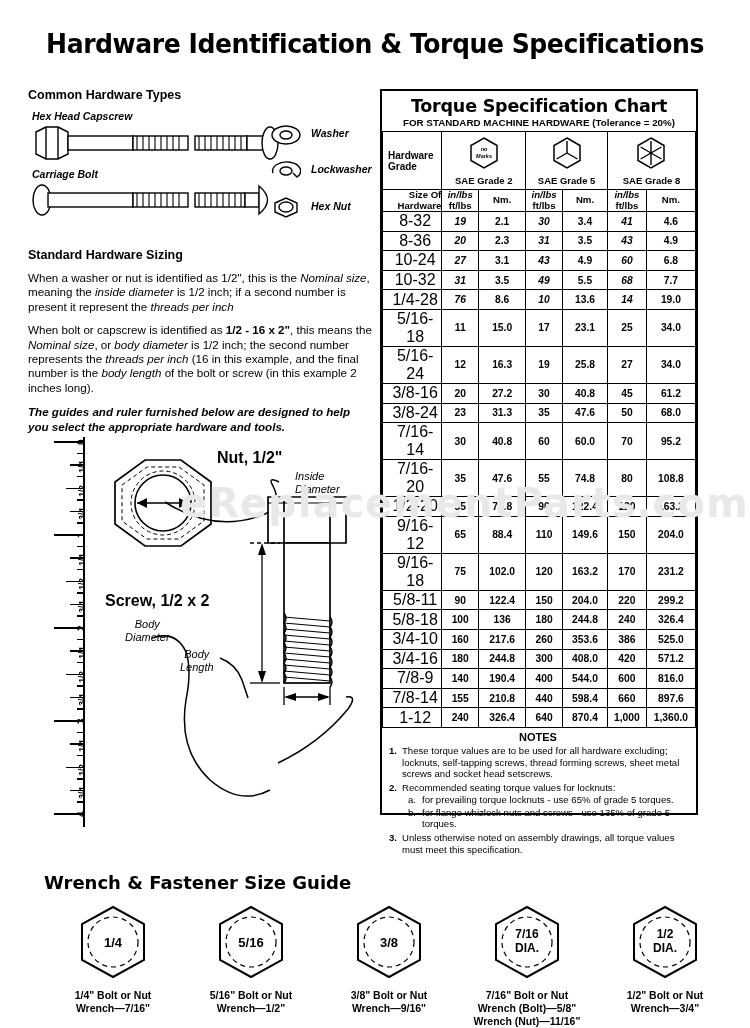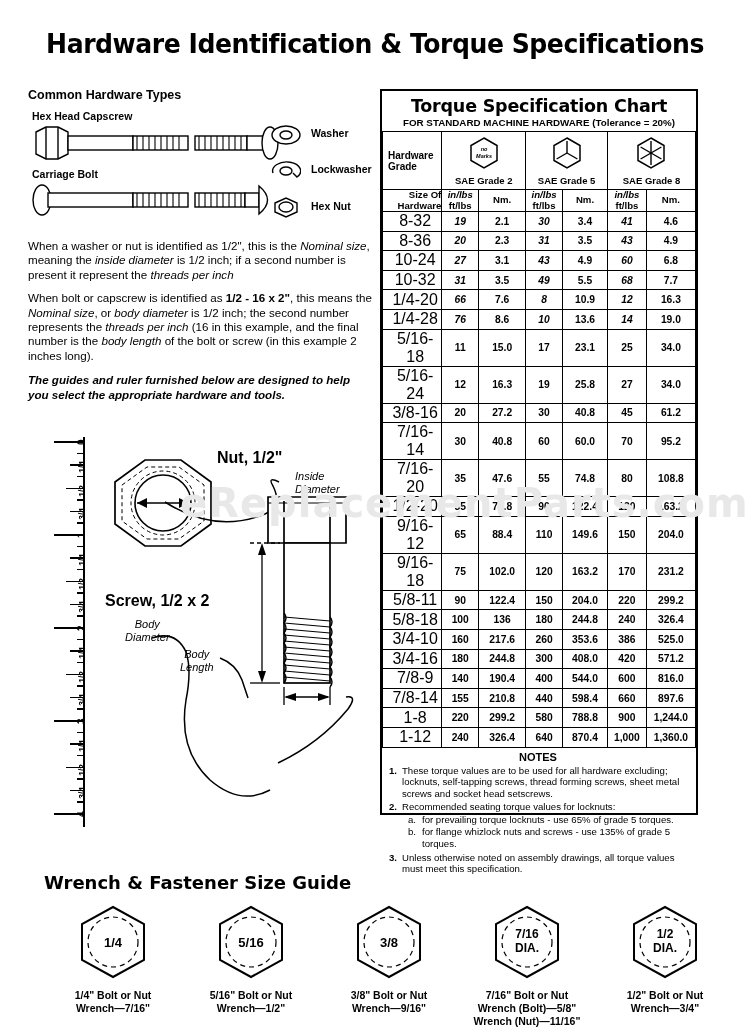--- a/index.html
+++ b/index.html
@@ -24,21 +24,21 @@
     font-family:"DejaVu Sans", sans-serif;
     transform:scaleX(0.93);
   }
 
   
   .left-col { position:absolute; left:28px; top:88px; width:345px; }
   .sec-head { font-size:12.5px; font-weight:bold; margin-bottom:8px; }
 
   
   .hw-types { position:relative; height:120px; }
-  .hw-lbl { font-size:10.5px; font-weight:bold; }
+  .hw-lbl { font-size:10.5px; font-style:italic; font-weight:bold; }
   .hw-row { position:absolute; }
 
   
   .body-txt { font-size:11.6px; line-height:14.4px; margin:9px 0 0 0; }
   .body-txt i { font-style:italic; }
   .body-txt b { font-weight:bold; }
   .emph { font-size:11.6px; line-height:14.4px; font-style:italic; font-weight:bold; margin-top:10px; }
 
   
   .ruler { position:absolute; left:52px; top:437px; width:32px; height:390px; }
@@ -213,20 +213,21 @@
 
       <svg width="30" height="24" style="position:absolute; left:243px; top:86px;">
         <g fill="none" stroke="#000" stroke-width="1.4">
           <polygon points="4,7 15,2 26,7 26,16 15,21 4,16" fill="#fff"></polygon>
           <ellipse cx="15" cy="11" rx="7" ry="5" fill="#fff"></ellipse>
         </g>
       </svg>
       <div style="position:absolute; left:283px; top:90px;" class="hw-lbl">Hex Nut</div>
     </div>
 
+    <div class="sec-head" style="margin-top:18px;">Standard Hardware Sizing</div>
 
     <p class="body-txt"><span>When a washer or nut is identified as 1/2", this is the </span><i>Nominal size</i><span>, meaning the </span><i>inside diameter</i><span> is 1/2 inch; if a second number is present it represent the </span><i>threads per inch</i></p>
 
     <p class="body-txt"><span>When bolt or capscrew is identified as </span><b>1/2 - 16 x 2"</b><span>, this means the </span><i>Nominal size</i><span>, or </span><i>body diameter</i><span> is 1/2 inch; the second number represents the </span><i>threads per inch</i><span> (16 in this example, and the final number is the </span><i>body length</i><span> of the bolt or screw (in this example 2 inches long).</span></p>
 
     <p class="emph">The guides and ruler furnished below are designed to help you select the appropriate hardware and tools.</p>
   </div>
 
   <div class="ruler">
     <div class="spine"></div>
@@ -442,29 +443,20 @@
           <tr class="drow">
             <td class="sz">10-32</td>
             <td class="v i">31</td>
             <td class="v">3.5</td>
             <td class="v i">49</td>
             <td class="v">5.5</td>
             <td class="v i">68</td>
             <td class="v">7.7</td>
           </tr>
           <tr class="drow">
-            <td class="sz">1/4-20</td>
-            <td class="v i">66</td>
-            <td class="v">7.6</td>
-            <td class="v i">8</td>
-            <td class="v">10.9</td>
-            <td class="v i">12</td>
-            <td class="v">16.3</td>
-          </tr>
-          <tr class="drow">
             <td class="sz">1/4-28</td>
             <td class="v i">76</td>
             <td class="v">8.6</td>
             <td class="v i">10</td>
             <td class="v">13.6</td>
             <td class="v i">14</td>
             <td class="v">19.0</td>
           </tr>
           <tr class="drow">
             <td class="sz">5/16-18</td>
@@ -487,20 +479,29 @@
           <tr class="drow">
             <td class="sz">3/8-16</td>
             <td class="v">20</td>
             <td class="v">27.2</td>
             <td class="v">30</td>
             <td class="v">40.8</td>
             <td class="v">45</td>
             <td class="v">61.2</td>
           </tr>
           <tr class="drow">
+            <td class="sz">3/8-24</td>
+            <td class="v">23</td>
+            <td class="v">31.3</td>
+            <td class="v">35</td>
+            <td class="v">47.6</td>
+            <td class="v">50</td>
+            <td class="v">68.0</td>
+          </tr>
+          <tr class="drow">
             <td class="sz">7/16-14</td>
             <td class="v">30</td>
             <td class="v">40.8</td>
             <td class="v">60</td>
             <td class="v">60.0</td>
             <td class="v">70</td>
             <td class="v">95.2</td>
           </tr>
           <tr class="drow">
             <td class="sz">7/16-20</td>
@@ -584,29 +585,20 @@
             <td class="v">816.0</td>
           </tr>
           <tr class="drow">
             <td class="sz">7/8-14</td>
             <td class="v">155</td>
             <td class="v">210.8</td>
             <td class="v">440</td>
             <td class="v">598.4</td>
             <td class="v">660</td>
             <td class="v">897.6</td>
-          </tr>
-          <tr class="drow">
-            <td class="sz">1-8</td>
-            <td class="v">220</td>
-            <td class="v">299.2</td>
-            <td class="v">580</td>
-            <td class="v">788.8</td>
-            <td class="v">900</td>
-            <td class="v">1,244.0</td>
           </tr>
           <tr class="drow">
             <td class="sz">1-12</td>
             <td class="v">240</td>
             <td class="v">326.4</td>
             <td class="v">640</td>
             <td class="v">870.4</td>
             <td class="v">1,000</td>
             <td class="v">1,360.0</td>
           </tr>

